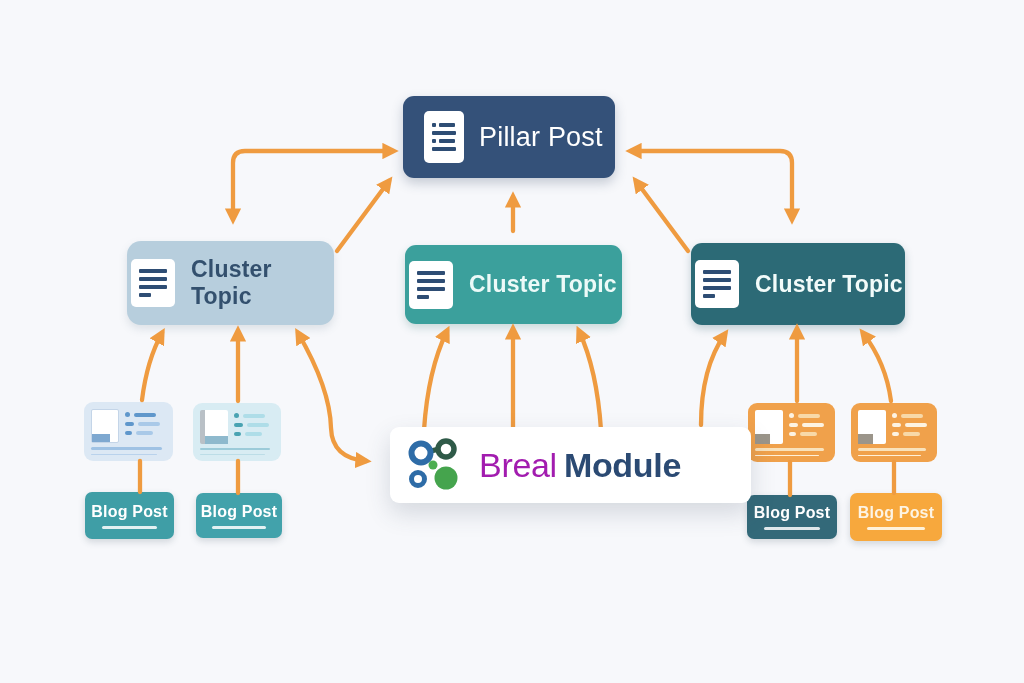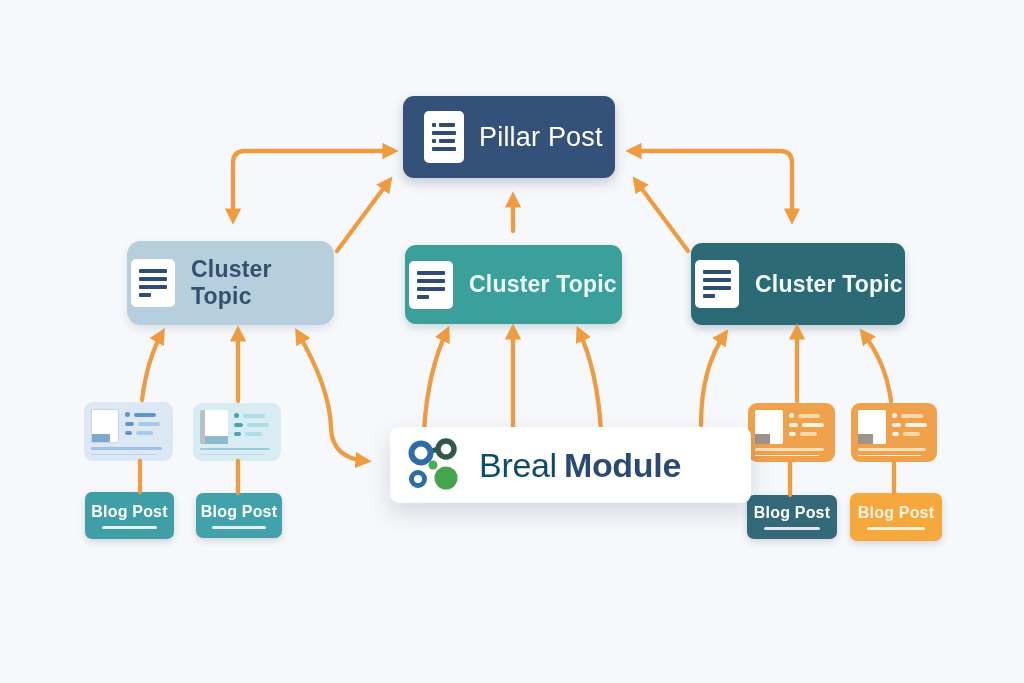--- a/index.html
+++ b/index.html
@@ -85,21 +85,21 @@
   .btn4 .rule{background:rgba(255,250,235,.9);}
 
   
   .dropzone{left:303px;top:399px;width:419px;height:174px;background:rgba(228,232,240,.6);
             border:2px dashed #c7ccd7;border-radius:5px;}
   .dropzone .dz-label{position:absolute;left:0;right:0;top:118px;text-align:center;
             color:#b8bec9;font-size:16px;font-weight:500;letter-spacing:2px;}
   .module-card{left:390px;top:427px;width:361px;height:76px;background:#ffffff;border-radius:9px;
             box-shadow:0 10px 24px rgba(55,70,95,.18);display:flex;align-items:center;
             padding-left:16px;gap:11px;z-index:6;}
-  .module-card .brand{font-size:34px;font-weight:400;color:#0c4a6e;letter-spacing:-.3px;}
+  .module-card .brand{font-size:34px;font-weight:400;color:#a21caf;letter-spacing:-.3px;}
   .module-card .product{font-size:34px;font-weight:700;color:#2b4a73;letter-spacing:-.3px;margin-left:7px;}
 
   .arrows{position:absolute;left:0;top:0;z-index:4;pointer-events:none;}
   .layer{z-index:2;}
 </style>
 </head>
 <body>
 
 <div class="stage">
 

